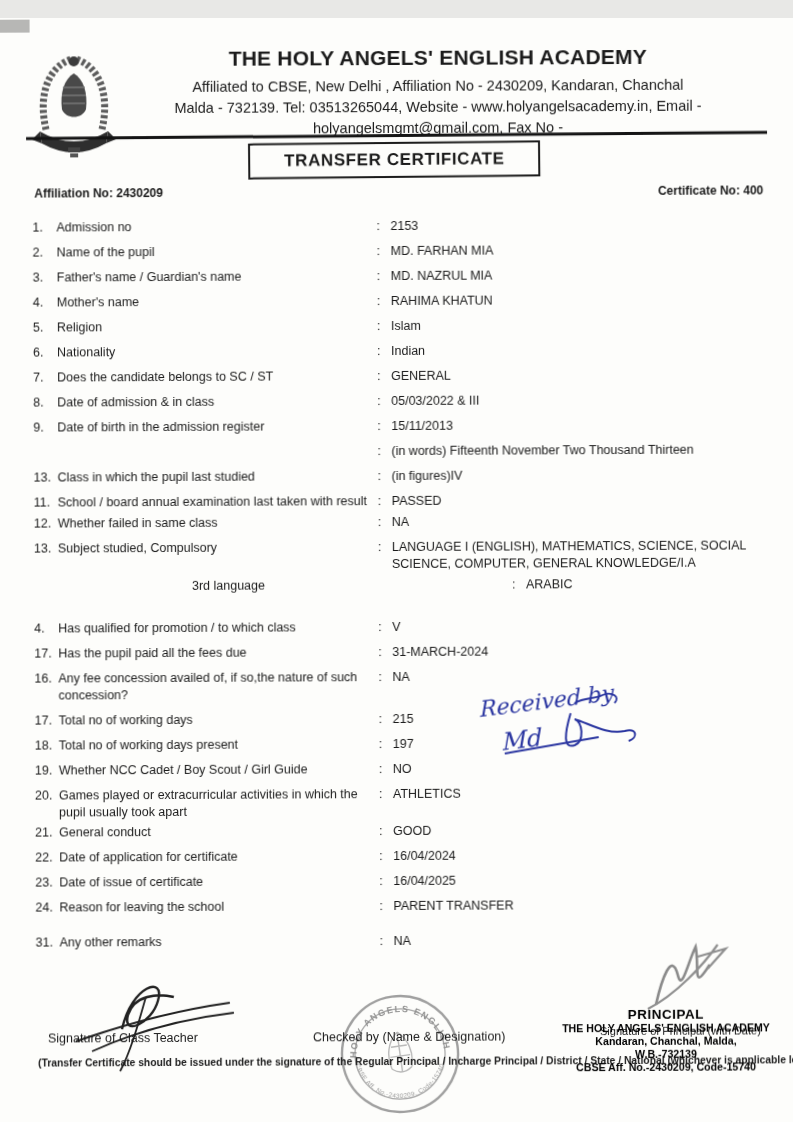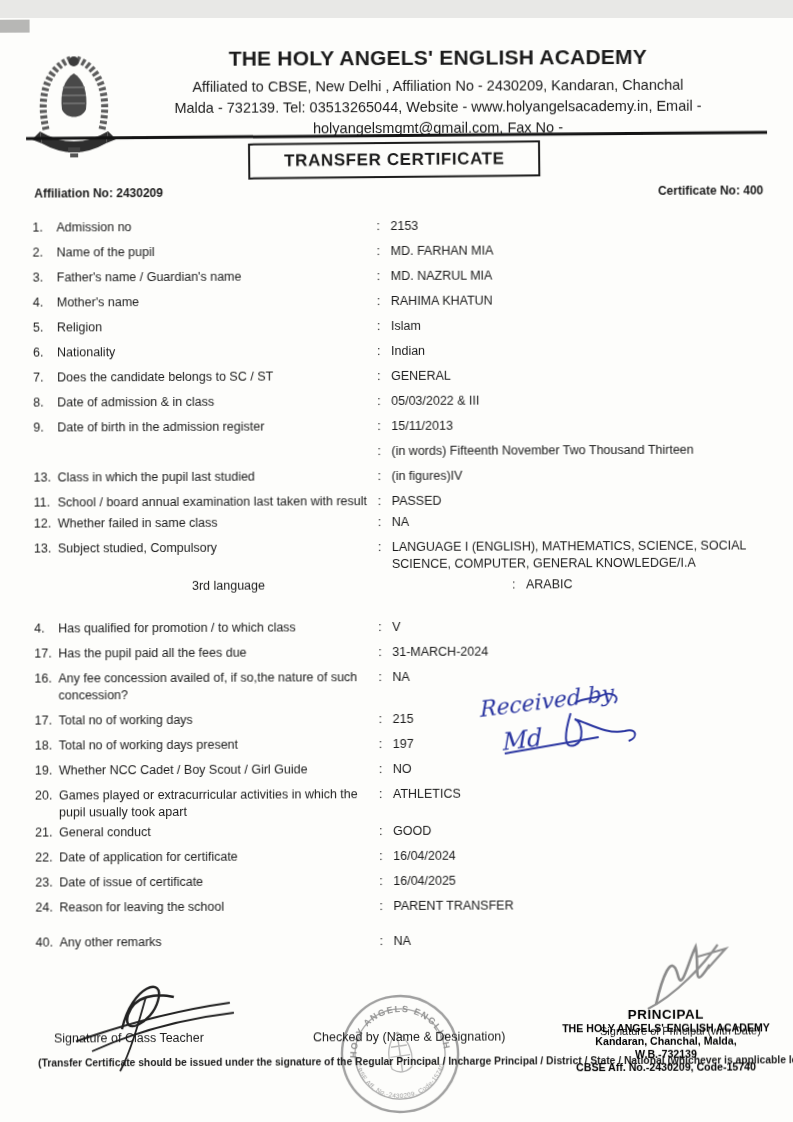--- a/index.html
+++ b/index.html
@@ -26,21 +26,21 @@
   .label{width:318px;flex:none;padding-right:2px;}
   .colon{width:14px;flex:none;}
   .value{flex:1;max-width:372px;}
   .gap-4{margin-bottom:4px;}
   .gap-3{margin-bottom:3px;}
   .gap-25{margin-bottom:25px;}
   .gap-18{margin-bottom:18px;}
   .indent .label{padding-left:134px;}
   
   .sig-label{position:absolute;font-size:12.5px;}
-  .lbl-class-teacher{left:52px;top:1012px;}
+  .lbl-class-teacher{left:46px;top:1012px;}
   .lbl-checked-by{left:311px;top:1012px;}
   .lbl-principal-sig{left:598px;top:1008px;font-size:11px;text-align:center;}
   .footnote{position:absolute;left:36px;top:1038px;font-size:10.3px;font-weight:bold;white-space:nowrap;}
   .principal-stamp{
     position:absolute;left:552px;top:990px;width:224px;text-align:center;
     font-weight:bold;color:#000000;mix-blend-mode:multiply;
   }
   .principal-stamp .l1{font-size:13.5px;letter-spacing:.5px;}
   .principal-stamp .l2,.principal-stamp .l3,.principal-stamp .l4,.principal-stamp .l5{font-size:10.6px;line-height:13px;}
   .sig-svg{position:absolute;mix-blend-mode:multiply;}
@@ -236,21 +236,21 @@
           <span class="colon">:</span>
           <span class="value">16/04/2025</span>
         </div>
       <div class="row gap-18">
           <span class="num">24.</span>
           <span class="label">Reason for leaving the school</span>
           <span class="colon">:</span>
           <span class="value">PARENT TRANSFER</span>
         </div>
       <div class="row">
-          <span class="num">40.</span>
+          <span class="num">31.</span>
           <span class="label">Any other remarks</span>
           <span class="colon">:</span>
           <span class="value">NA</span>
         </div>
     </div>
 
     <svg class="handnote" viewBox="0 0 190 90">
       <g transform="rotate(-7 95 45)" fill="#2a35a0" font-family="DejaVu Serif, serif" font-style="italic">
         <text x="6" y="30" font-size="22" transform="skewX(-6)">Received by</text>
         <text x="28" y="66" font-size="24" transform="skewX(-6)">Md</text>

